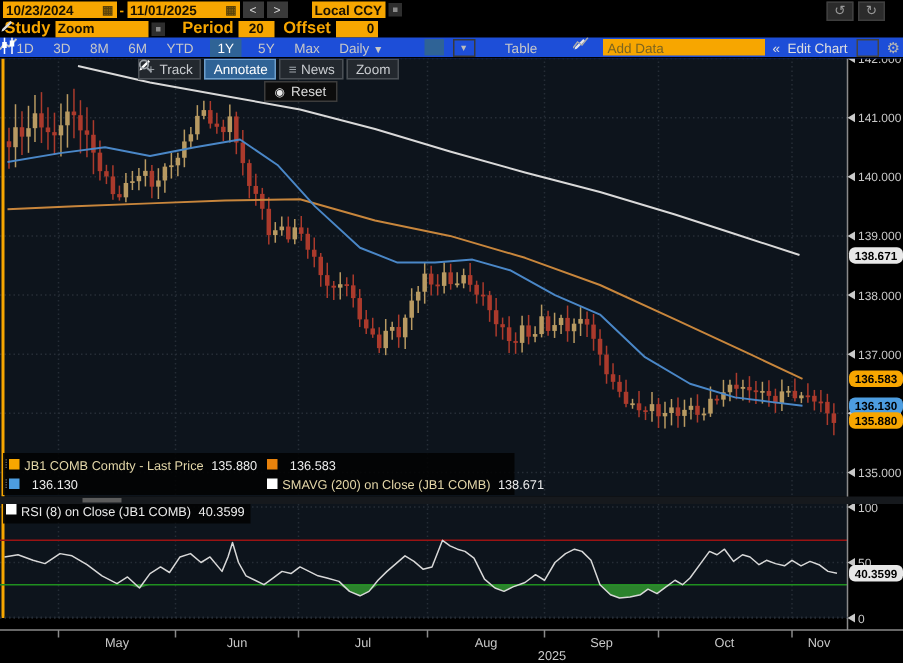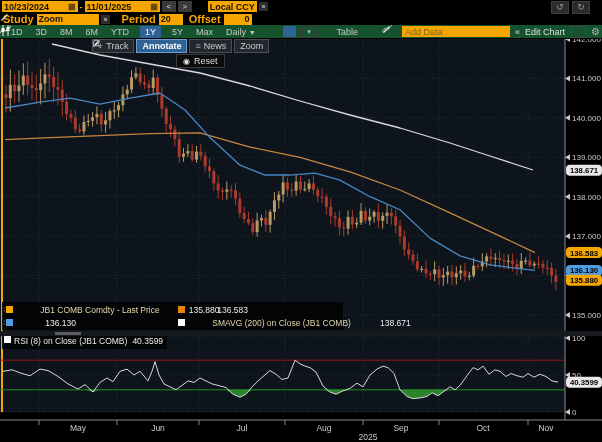--- a/index.html
+++ b/index.html
@@ -2,21 +2,21 @@
 <html><head>
 <meta charset="utf-8">
 <style>
   html,body{margin:0;padding:0;background:#000;}
   #screen{position:relative;width:602px;height:442px;background:#000;overflow:hidden;
           font-family:"Liberation Sans",sans-serif;-webkit-font-smoothing:none;}
   
   .trow{position:absolute;left:0;right:0;display:flex;align-items:center;background:#000;z-index:30;}
   #row1{top:0;height:13px;}
   #row2{top:13px;height:12px;}
-  #row3{top:25px;height:13px;background:#14532d;border-bottom:1px solid #000;}
+  #row3{top:25px;height:13px;background:#1d4ed8;border-bottom:1px solid #000;}
   .ofield{background:#f7a600;color:#1a1200;font-size:9px;font-weight:bold;height:11px;
           display:flex;align-items:center;padding:0 2px;white-space:nowrap;gap:17px;}
   .olabel{color:#f7a600;font-size:11px;font-weight:bold;margin:0 3px;white-space:nowrap;}
   .calicon{color:#5a430a;font-size:8px;margin-left:2px;}
   .gbtn{background:#3a3a3a;color:#ddd;font-size:8px;height:11px;min-width:10px;display:flex;
         align-items:center;justify-content:center;margin-left:2px;padding:0 2px;}
   .ddsq{width:9px;height:9px;background:#2e2e2e;margin-left:2px;display:flex;align-items:center;
         justify-content:center;}
   .ddsq span{width:3px;height:3px;background:#8a8a8a;display:block;}
   .dash{color:#f7a600;font-size:9px;margin:0 2px;font-weight:bold;}
@@ -29,30 +29,30 @@
   .iconbox{margin-left:6px;height:11px;min-width:13px;display:flex;align-items:center;justify-content:center;}
   .iconbox.active{background:#2f6396;}
   #row3right{position:absolute;right:2px;top:0;height:13px;display:flex;align-items:center;padding-left:20px;}
   #adddata{background:#f7a600;color:#7a6420;width:102px;height:11px;font-size:9px;
            display:flex;align-items:center;padding:0 3px;}
   .r3txt{color:#e0e0e0;font-size:9px;margin-left:5px;white-space:nowrap;}
   
   #annbar{position:absolute;left:92px;top:39px;display:flex;gap:2px;z-index:25;}
   .annbtn{background:#23282e;border:1px solid #4a4f55;color:#c9ccd0;font-size:9px;height:12px;
           display:flex;align-items:center;padding:0 5px;gap:3px;white-space:nowrap;}
-  .annbtn.active{background:#2f6396;border-color:#6d9ecb;color:#fff;font-weight:bold;}
+  .annbtn.active{background:#2f6396;border-color:#6d9ecb;color:#fff;}
   #resetbtn{position:absolute;left:176px;top:54px;background:#0c0c0c;border:1px solid #3c3c3c;
             color:#ddd;font-size:9px;height:12px;display:flex;align-items:center;padding:0 6px;gap:4px;z-index:25;}
   
   #legend{position:absolute;left:2px;top:302px;width:338px;background:rgba(2,2,2,.88);
           z-index:20;padding:1px 2px 1px 1px;display:flex;}
   #legend .grip{color:#777;font-size:8px;line-height:13px;width:5px;letter-spacing:0;}
   #legend .rows{flex:1;}
   .lrow{display:flex;align-items:center;height:13px;}
-  .lcell{display:flex;align-items:center;white-space:nowrap;gap:24px;}
+  .lcell{display:flex;align-items:center;white-space:nowrap;}
   .lcell.c1{width:172px;}
   .sw{width:7px;height:7px;margin:0 3px 0 1px;flex:none;}
   .llab{color:#e3d6a8;font-size:8.5px;}
   .lval{color:#ececec;font-size:8.5px;margin-left:5px;}
   #rsilegend{position:absolute;left:2px;top:336px;background:rgba(2,2,2,.88);z-index:20;
              display:flex;align-items:flex-start;height:13px;padding:0 4px 0 1px;}
   
   #sep{position:absolute;left:0;top:331px;width:602px;height:5px;background:#16191d;z-index:15;}
   #sephandle{position:absolute;left:55px;top:1px;width:26px;height:3px;background:#5c5c5c;}
   svg{position:absolute;left:0;top:0;z-index:1;}
@@ -460,21 +460,21 @@
 
   <div class="trow" id="row2">
     <span class="olabel">Study</span>
     <div class="ofield" style="width:58px">
       <span>Zoom</span>
     </div>
     <div class="ddsq">
         <span></span>
       </div>
     <span class="olabel" style="margin-left:12px">Period</span>
-    <div class="ofield" style="width:20px;justify-content:flex-start">
+    <div class="ofield" style="width:20px;justify-content:center">
       <span>20</span>
     </div>
     <span class="olabel" style="margin-left:6px">Offset</span>
     <div class="ofield" style="width:24px;justify-content:flex-end">
       <span>0</span>
     </div>
     <span style="margin-left:8px">
       <svg class="icon-svg" width="9" height="9" viewBox="0 0 9 9">
           <path d="M1 8 L2.6 7.5 L8 2.1 L6.9 1 L1.5 6.4 Z" fill="#ddd"></path>
         </svg>

